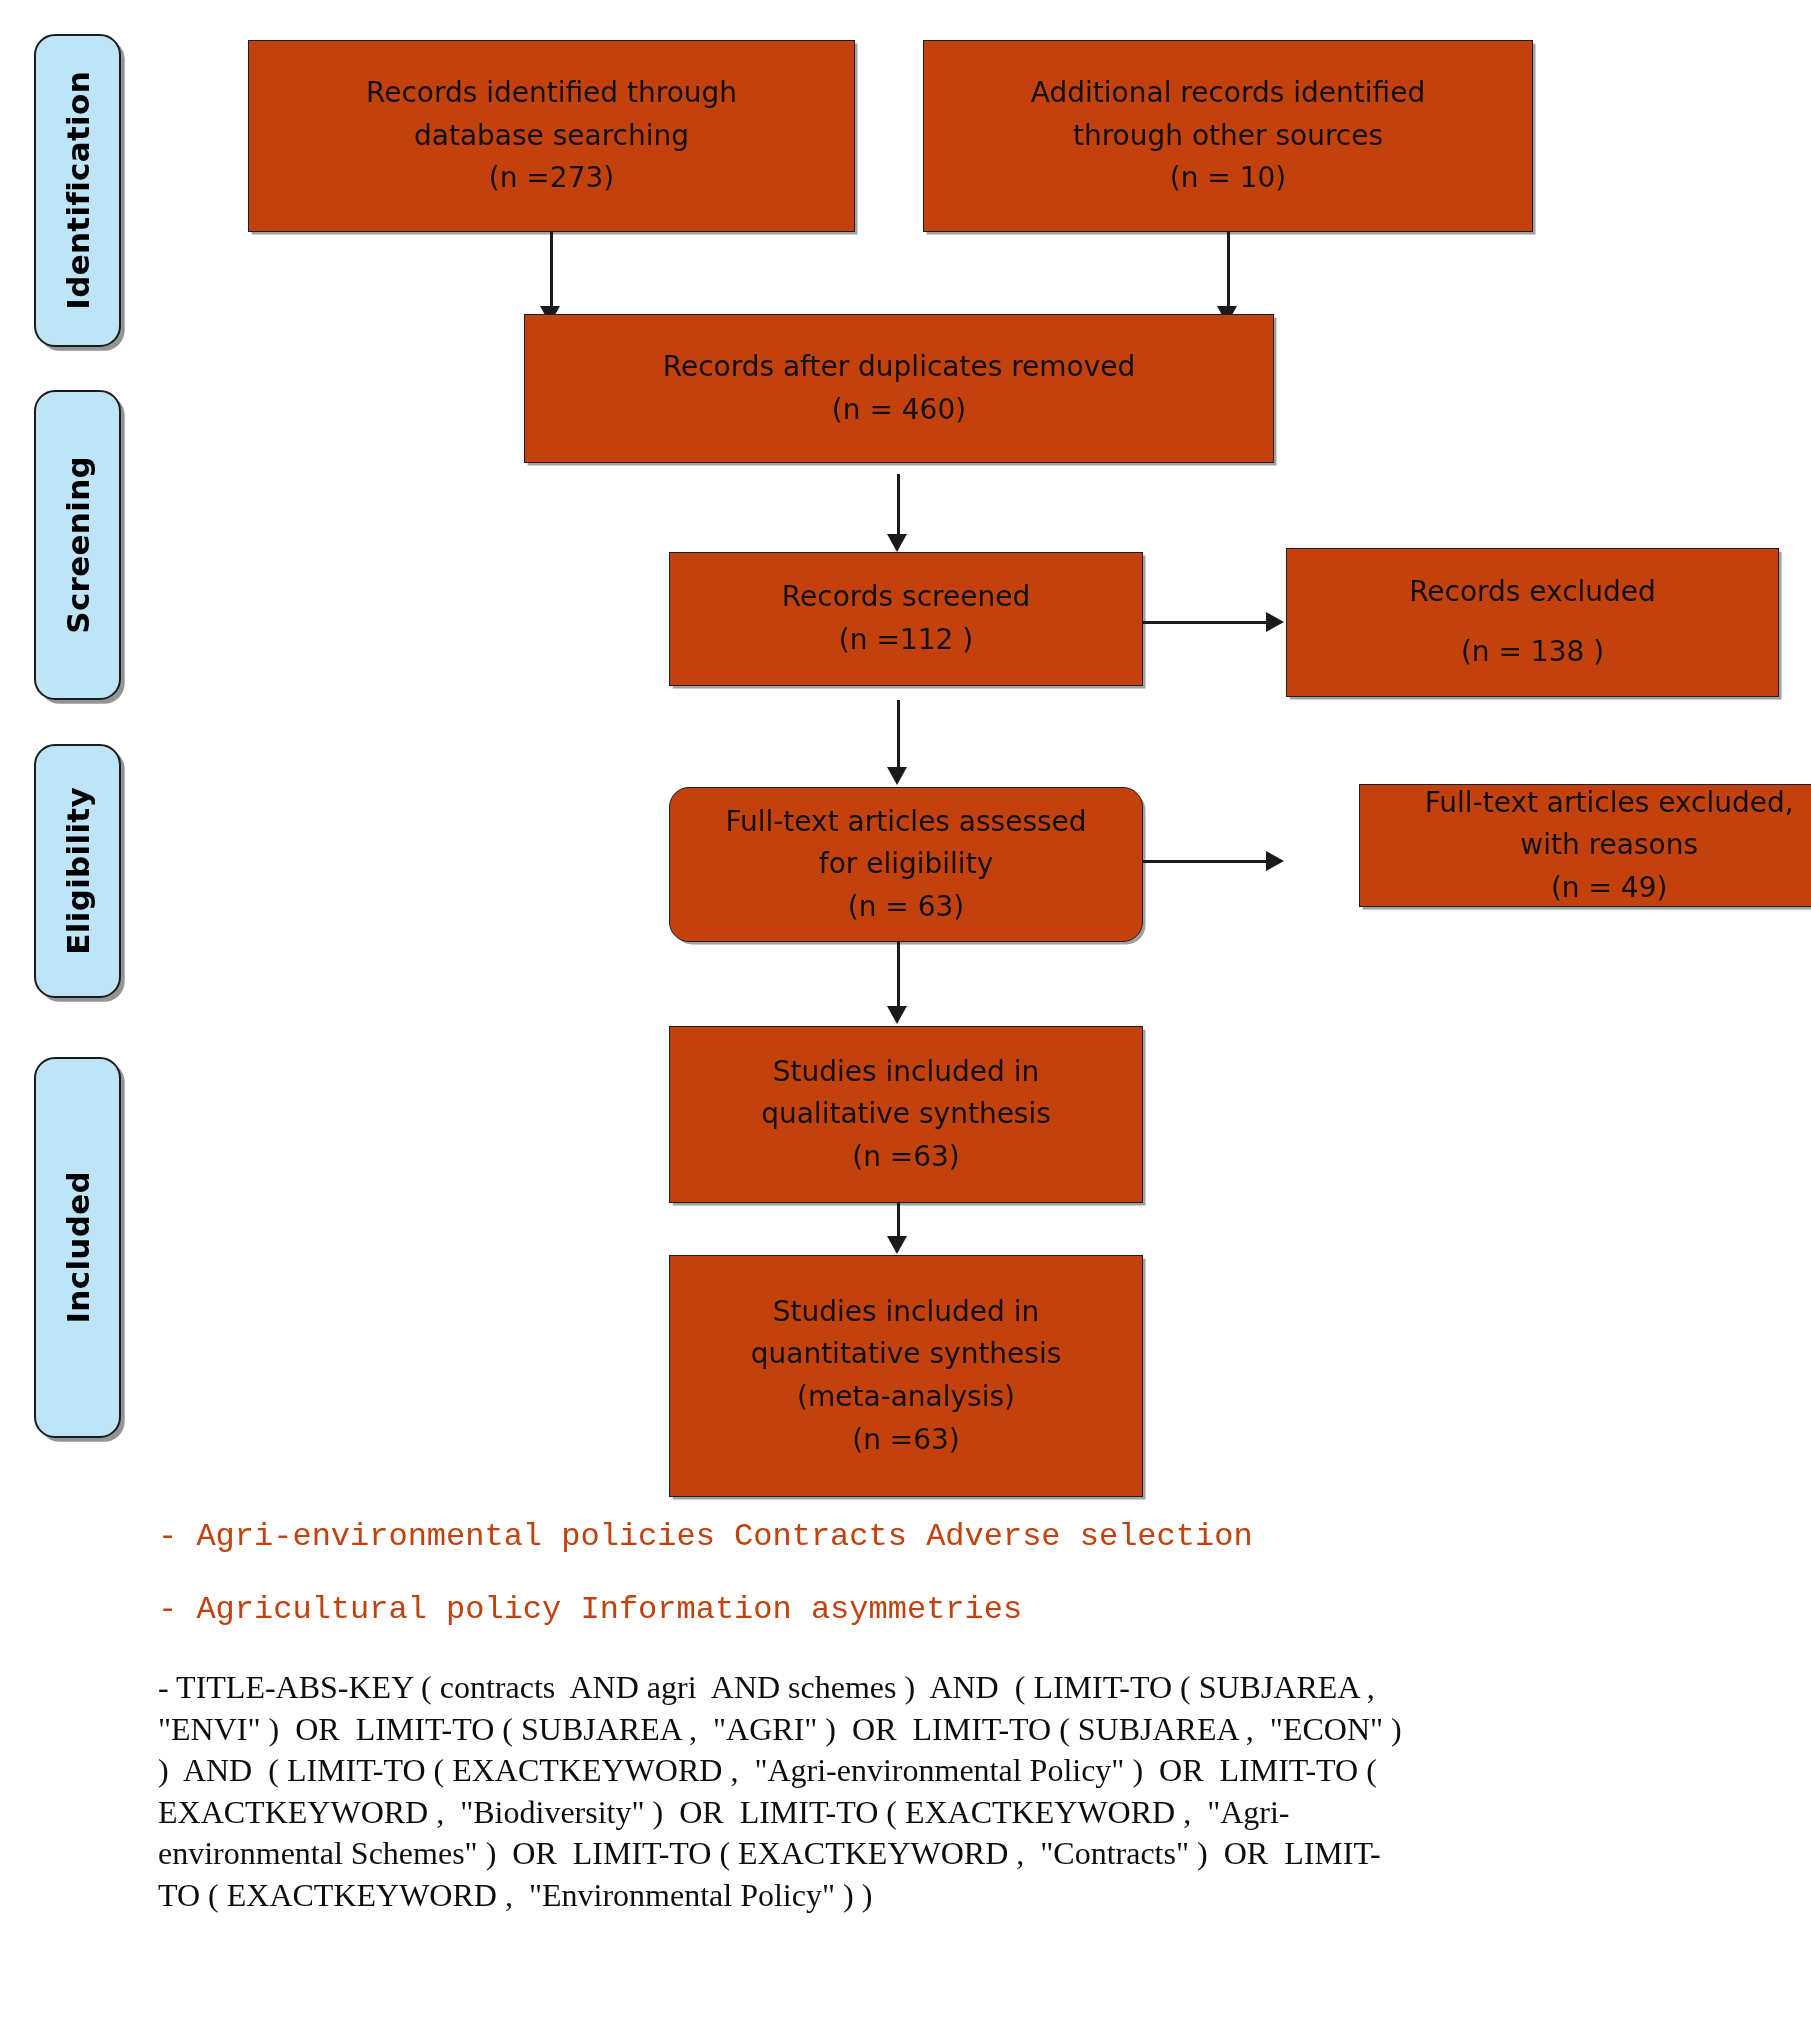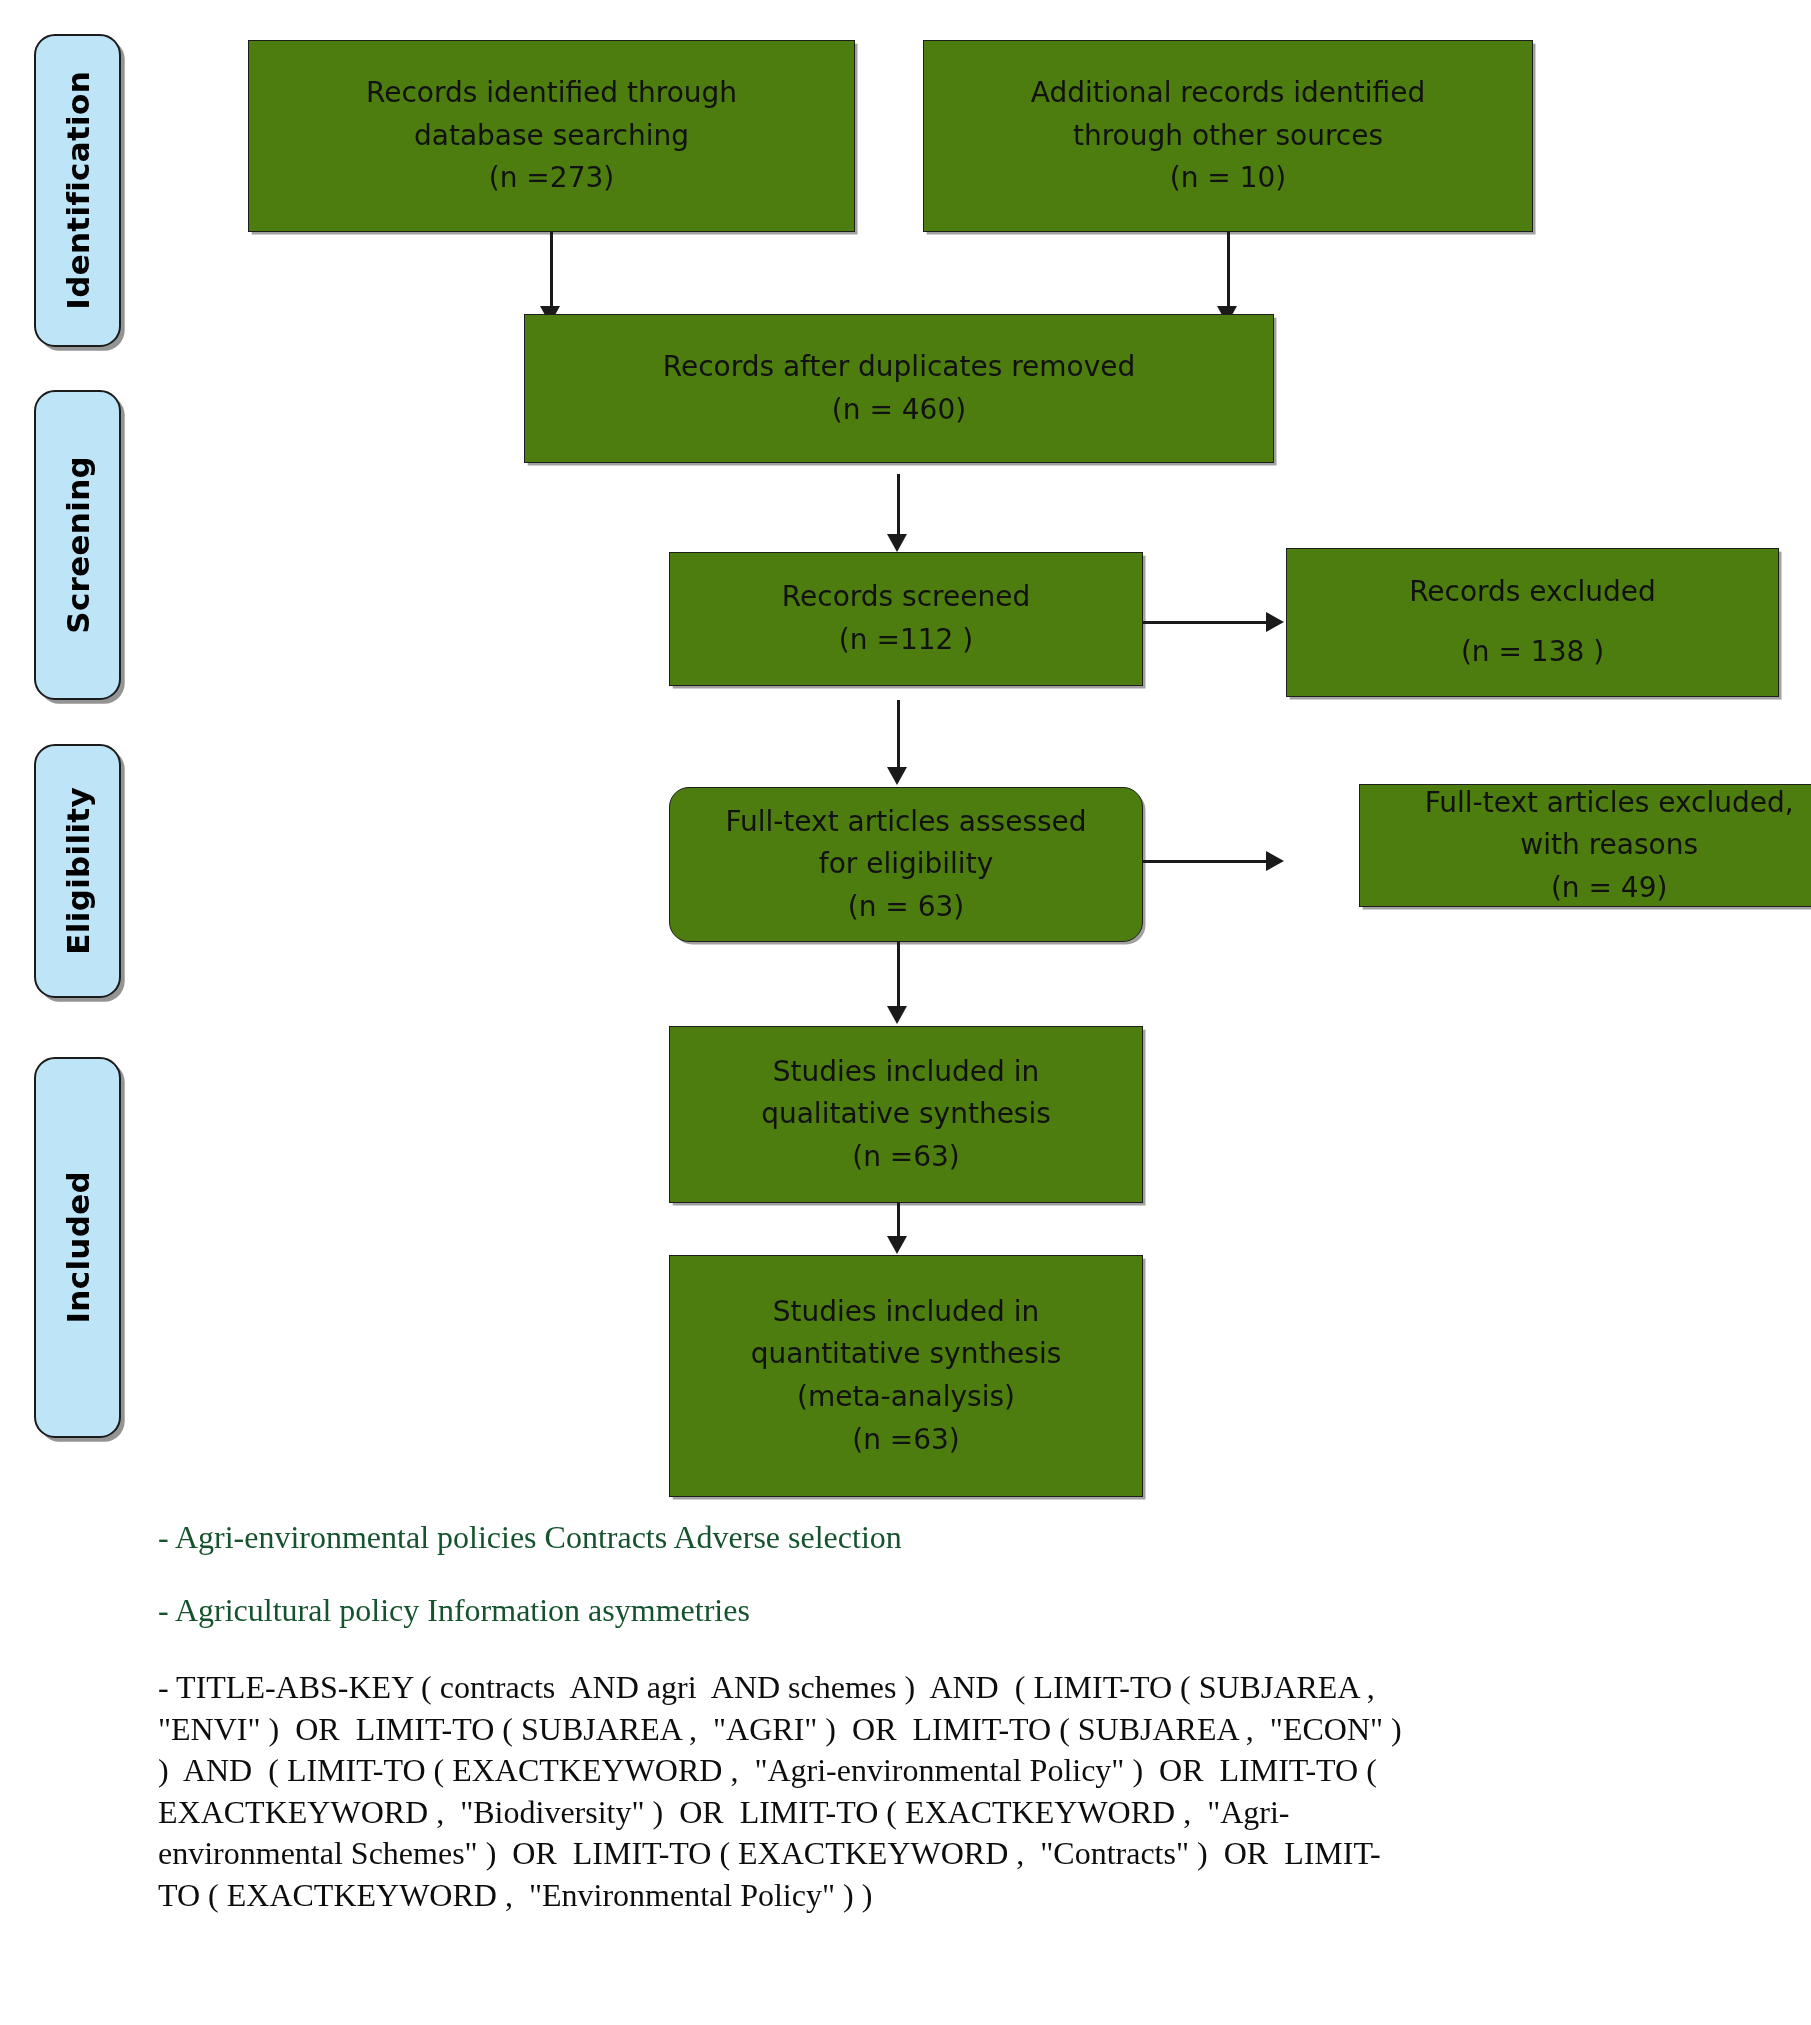--- a/index.html
+++ b/index.html
@@ -40,21 +40,21 @@
     font-size: 31px;
     letter-spacing: 0.3px;
     color: #000000;
     white-space: nowrap;
     font-family: "DejaVu Sans", sans-serif;
   }
 
   
   .flow-box {
     position: absolute;
-    background: #4d7c0f;
+    background: #c2410c;
     border: 1.9px solid #1e1e1e;
     box-sizing: border-box;
     box-shadow: 3.1px 3.1px 0 -0.6px rgba(110,110,110,0.65);
     display: flex;
     flex-direction: column;
     align-items: center;
     justify-content: center;
     text-align: center;
     padding: 5px 8.7px;
   }
@@ -95,24 +95,24 @@
   }
 
   
   #notes {
     position: absolute;
     left: 158px;
     top: 1521px;
     width: 1624px;
   }
   .note-line {
-    font-family: Liberation Serif, serif;
+    font-family: Liberation Mono, monospace;
     font-size: 32px;
     line-height: 1.0;
-    color: #14532d;
+    color: #c2410c;
     margin-bottom: 41px;
   }
   .query-block {
     font-family: "Liberation Serif", serif;
     font-size: 32px;
     line-height: 1.30;
     color: #0d0d0d;
     white-space: pre-wrap;
   }
 </style>

